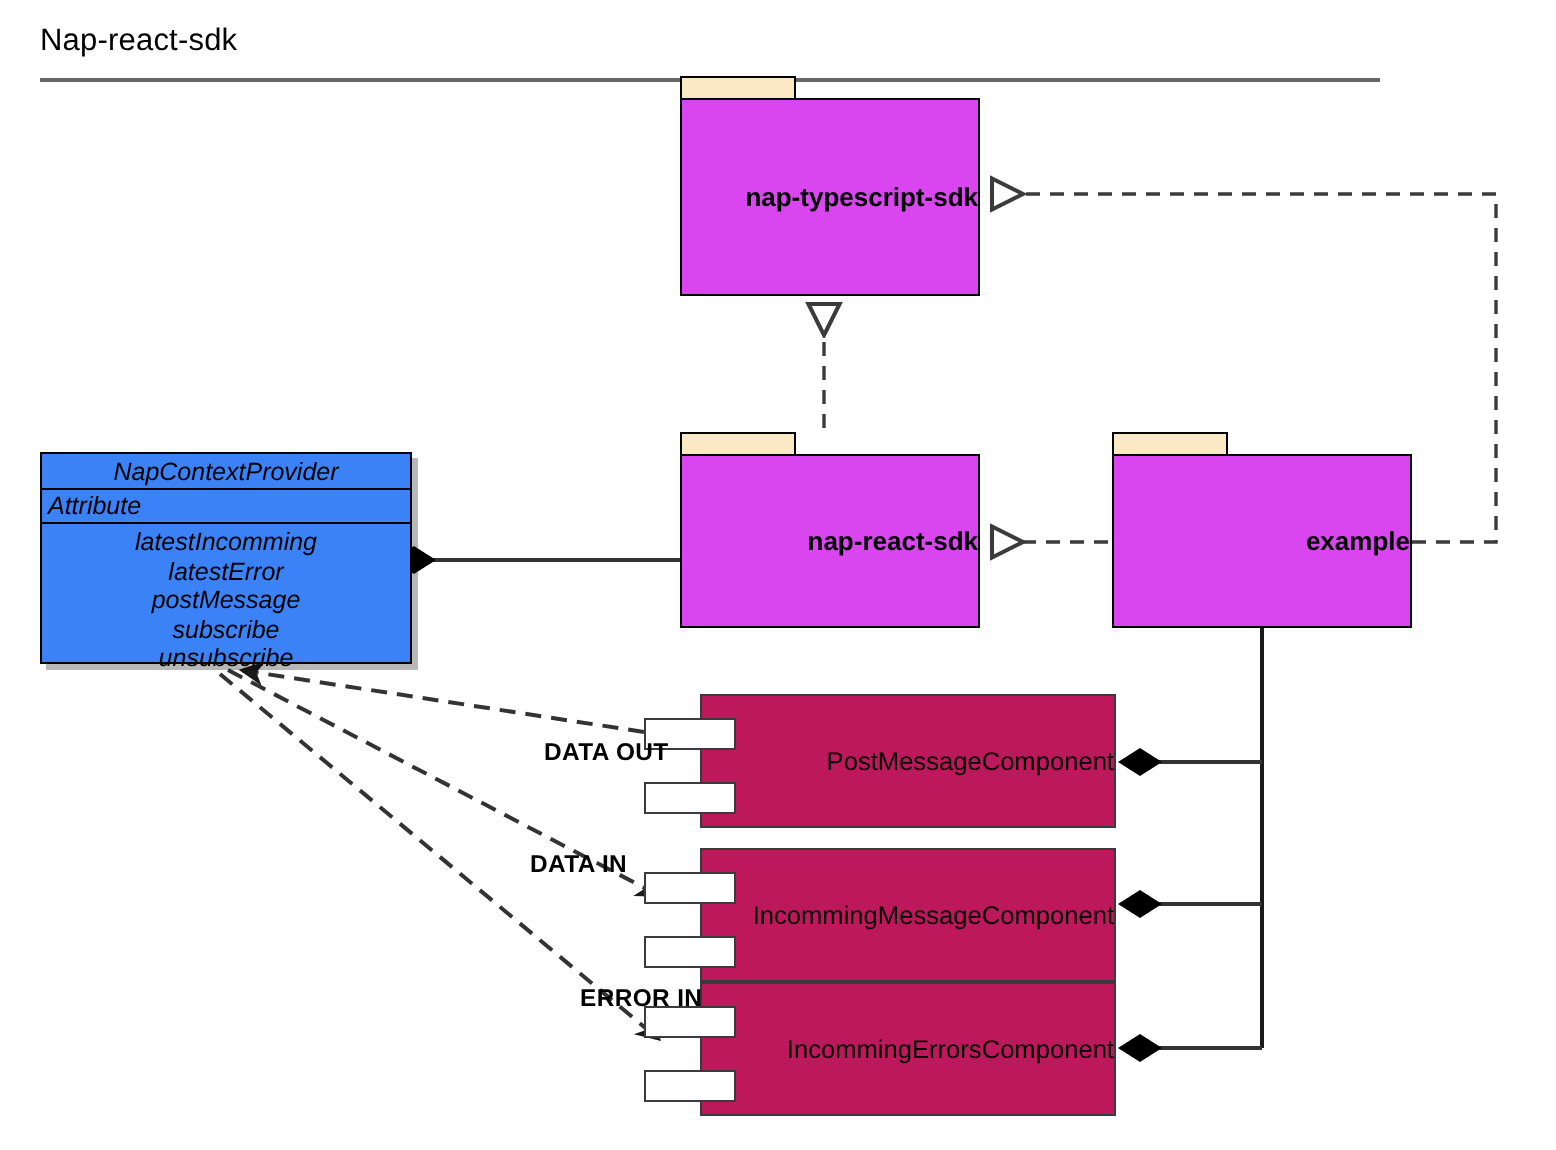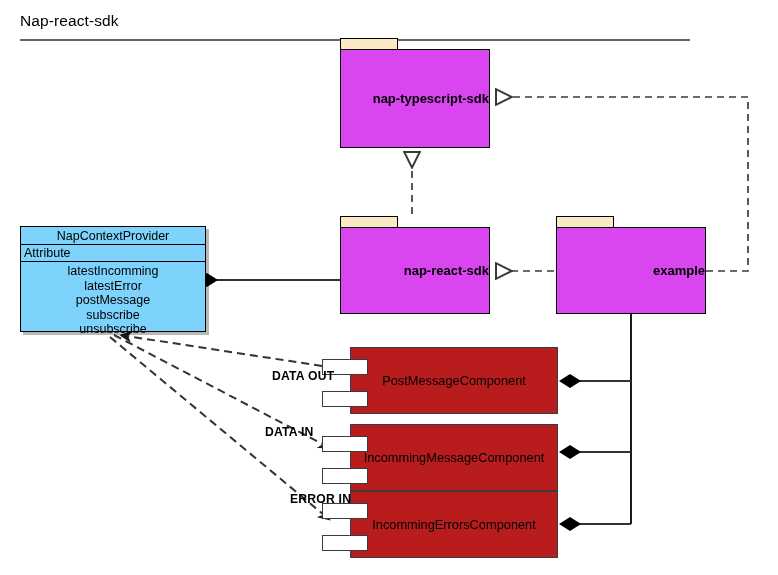--- a/index.html
+++ b/index.html
@@ -76,24 +76,25 @@
   }
   .package .pkg-label {
     font-size: 13px;
     font-weight: bold;
     white-space: nowrap;
   }
 
   
   .classbox {
     position: absolute;
-    background: #7dd3fc;
+    background: #3b82f6;
     border: 1.6px solid #000000;
     box-sizing: border-box;
     box-shadow: 3px 3px 0 rgba(0,0,0,0.28);
+    font-style: italic;
   }
   .classbox .cls-title {
     height: 18px;
     line-height: 18px;
     text-align: center;
     font-size: 12.5px;
     border-bottom: 1.6px solid #000000;
     box-sizing: border-box;
   }
   .classbox .cls-attr {
@@ -117,26 +118,26 @@
   
   .component {
     position: absolute;
   }
   .component .cmp-body {
     position: absolute;
     left: 28px;
     top: 0;
     right: 0;
     bottom: 0;
-    background: #b91c1c;
+    background: #be185d;
     border: 1.4px solid #3b3b3b;
     box-sizing: border-box;
     display: flex;
     align-items: center;
-    justify-content: center;
+    justify-content: flex-end;
   }
   .component .cmp-label {
     font-size: 12.8px;
     white-space: nowrap;
   }
   .component .cmp-tab {
     position: absolute;
     left: 0;
     width: 46px;
     height: 16px;

